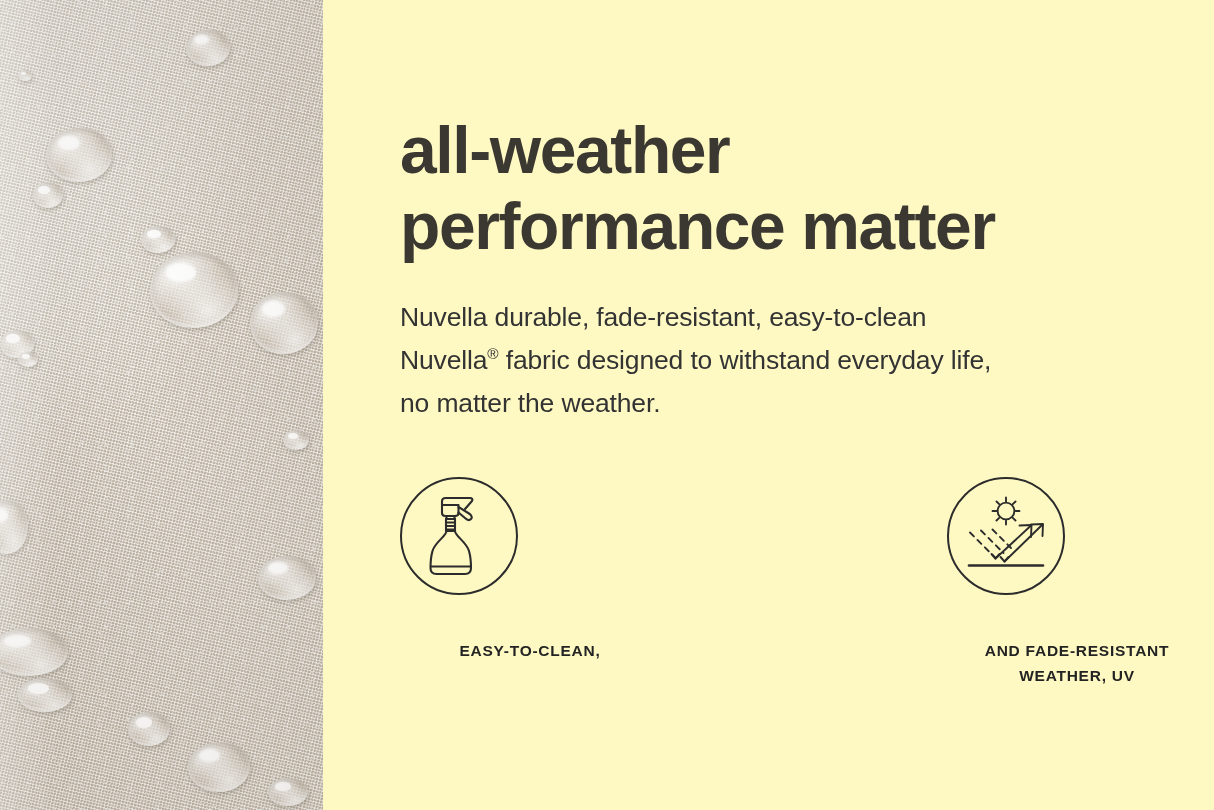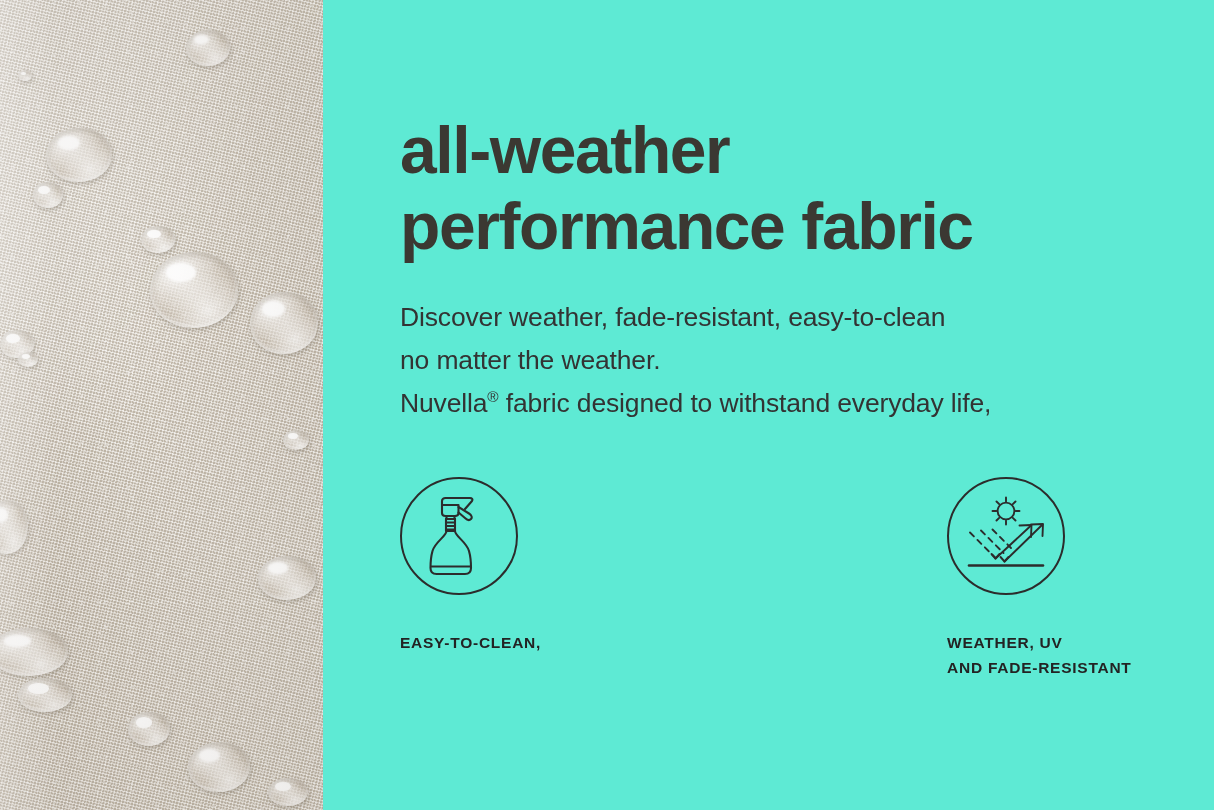--- a/index.html
+++ b/index.html
@@ -11,21 +11,21 @@
     width: 1214px;
     height: 810px;
     overflow: hidden;
     font-family: "Liberation Sans", sans-serif;
   }
 
   .page {
     position: relative;
     width: 1214px;
     height: 810px;
-    background: #5eead4;
+    background: #fef9c3;
   }
 
   
   .photo-panel {
     position: absolute;
     left: 0;
     top: 0;
     width: 323px;
     height: 810px;
     overflow: hidden;
@@ -176,28 +176,29 @@
     border-radius: 50%;
     border: 2.2px solid #2c2c2c;
     box-sizing: border-box;
     display: flex;
     align-items: center;
     justify-content: center;
   }
   .icon-circle svg { display: block; }
 
   .feature-caption {
-    margin: 0;
+    margin: 8px;
     padding-top: 35px;
     color: #232323;
     font-family: "Liberation Sans", sans-serif;
     font-weight: bold;
     font-size: 15.5px;
     line-height: 25px;
     letter-spacing: 0.75px;
+    text-align: center;
   }
   .feature-caption .cap-line { display: block; white-space: nowrap; }
 </style>
 </head>
 <body>
 
 <div class="page">
 
   <div class="photo-panel">
     <div class="fabric-base"></div>
@@ -223,27 +224,27 @@
     <div class="drop" style="left:188px; top:742px; width:62px; height:50px;"></div>
     <div class="drop sm" style="left:268px; top:778px; width:40px; height:28px;"></div>
 
     <div class="photo-vignette"></div>
   </div>
 
   <div class="content">
 
     <h1 class="headline">
       <span class="hl-line">all-weather</span>
-      <span class="hl-line">performance fabric</span>
+      <span class="hl-line">performance matter</span>
     </h1>
 
     <p class="subcopy">
-      <span class="sub-line">Discover weather, fade-resistant, easy-to-clean</span>
+      <span class="sub-line">Nuvella durable, fade-resistant, easy-to-clean</span>
+      <span class="sub-line"><span>Nuvella</span><sup>®</sup><span> fabric designed to withstand everyday life,</span></span>
       <span class="sub-line">no matter the weather.</span>
-      <span class="sub-line"><span>Nuvella</span><sup>®</sup><span> fabric designed to withstand everyday life,</span></span>
     </p>
 
     <div class="features">
 
       <div class="feature f0">
         <div class="icon-circle">
           <svg width="78" height="86" viewBox="0 0 78 86" fill="none" stroke="#2c2c2c" stroke-width="2.1" stroke-linecap="round" stroke-linejoin="round">
 
             <path d="M22 12 L22 8 C22 6 23.5 5 25.5 5 L50 5 C52 5 53 6.5 52 8 L45 16"></path>
             <path d="M22 12 L22 20 C22 22 23.5 23 25.5 23 L35 23 C37 23 38.5 22 38.5 20 L38.5 12 Z"></path>
@@ -283,20 +284,20 @@
 
             <path d="M34.5 64.5 L69.5 32"></path>
             <path d="M58.5 31.5 L70.5 31 L70 43"></path>
             <path d="M43.5 67.5 L81 31"></path>
             <path d="M70 30.5 L82 30 L81.5 42"></path>
 
             <path d="M8 71.5 L82 71.5" stroke-width="2.6"></path>
           </svg>
         </div>
         <p class="feature-caption">
+          <span class="cap-line">AND FADE-RESISTANT</span>
           <span class="cap-line">WEATHER, UV</span>
-          <span class="cap-line">AND FADE-RESISTANT</span>
         </p>
       </div>
 
     </div>
   </div>
 </div>
 
 </body></html>

